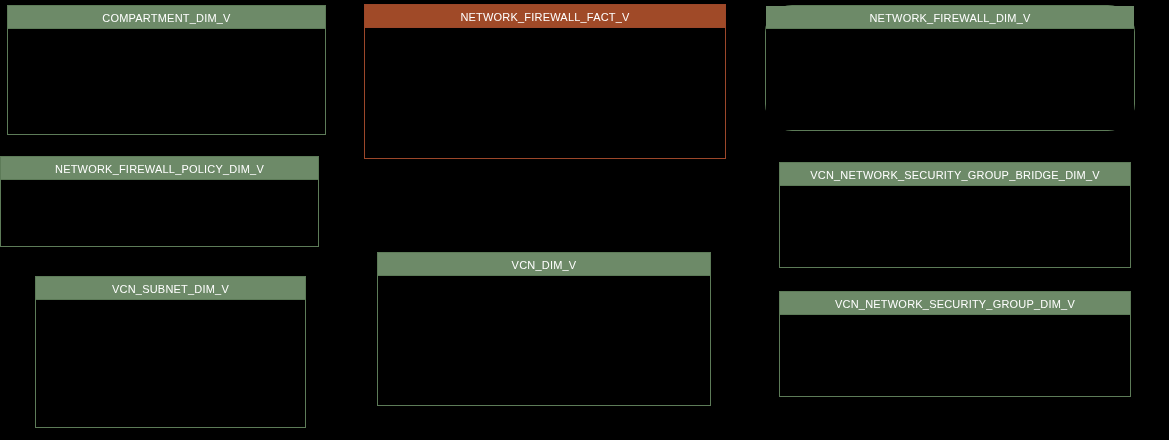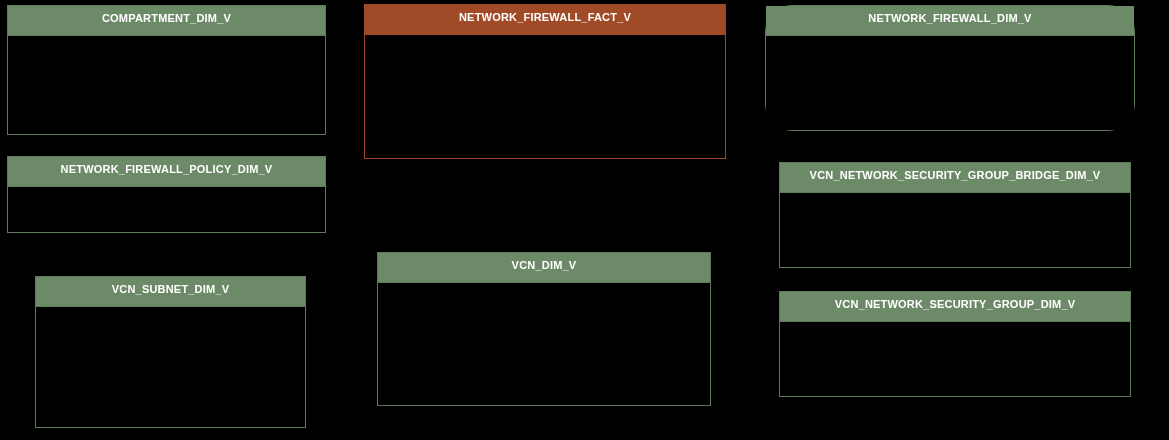--- a/index.html
+++ b/index.html
@@ -23,25 +23,25 @@
     border: 1px solid #5d7b58;
     display: flex;
     flex-direction: column;
   }
   .entity-header {
     box-sizing: border-box;
     width: 100%;
     background: #6d8a68;
     color: #ffffff;
     font-size: 11px;
-    font-weight: bold;
+    font-weight: normal;
     text-align: center;
     letter-spacing: 0.2px;
     line-height: 1;
-    padding: 7px 4px 11px 4px;
+    padding: 7px 4px 4px 4px;
     white-space: nowrap;
     overflow: hidden;
     text-overflow: ellipsis;
     border-bottom: 1px solid #5d7b58;
     flex: 0 0 auto;
   }
   .entity-body {
     flex: 1 1 auto;
     background: #000000;
     width: 100%;
@@ -65,21 +65,21 @@
       <div class="entity-body"></div>
     </div>
     <div class="entity" data-kind="fact" style="left: 364px; top: 4px; width: 362px; height: 155px;">
       <div class="entity-header">NETWORK_FIREWALL_FACT_V</div>
       <div class="entity-body"></div>
     </div>
     <div class="entity" data-kind="dim" style="left: 765px; top: 5px; width: 370px; height: 126px; border-radius: 27px;">
       <div class="entity-header">NETWORK_FIREWALL_DIM_V</div>
       <div class="entity-body"></div>
     </div>
-    <div class="entity" data-kind="dim" style="left: 7px; top: 156px; width: 319px; height: 77px; gap: 48px;">
+    <div class="entity" data-kind="dim" style="left: 0; top: 156px; width: 319px; height: 91px; gap: 48px;">
       <div class="entity-header">NETWORK_FIREWALL_POLICY_DIM_V</div>
       <div class="entity-body"></div>
     </div>
     <div class="entity" data-kind="dim" style="left: 35px; top: 276px; width: 271px; height: 152px;">
       <div class="entity-header">VCN_SUBNET_DIM_V</div>
       <div class="entity-body"></div>
     </div>
     <div class="entity" data-kind="dim" style="left: 779px; top: 162px; width: 352px; height: 106px;">
       <div class="entity-header">VCN_NETWORK_SECURITY_GROUP_BRIDGE_DIM_V</div>
       <div class="entity-body"></div>

